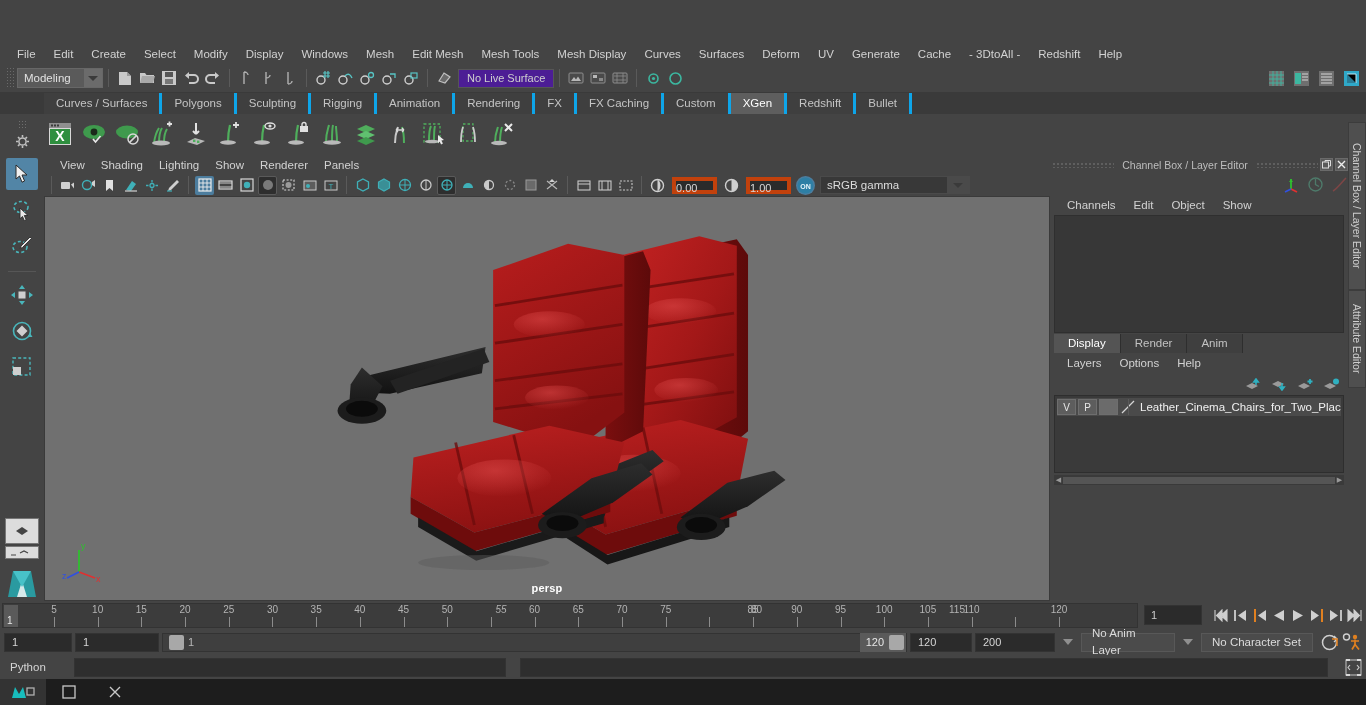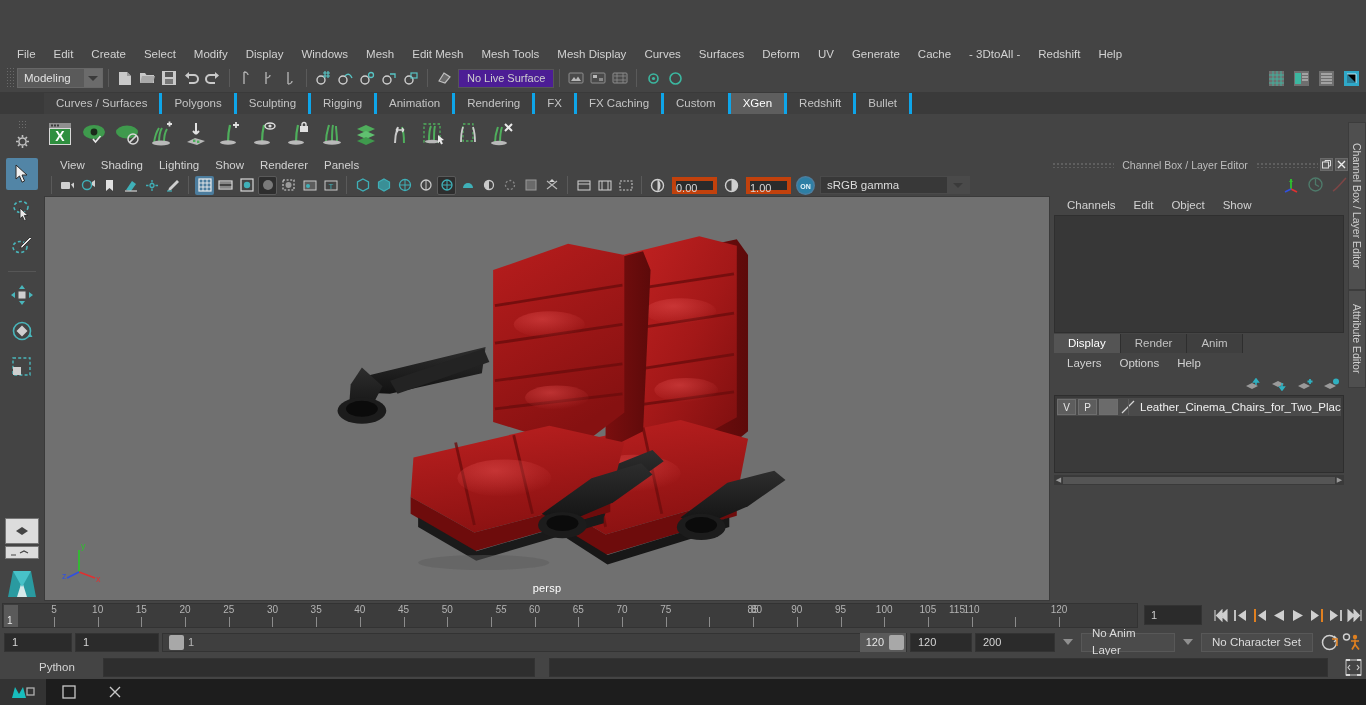--- a/index.html
+++ b/index.html
@@ -55,21 +55,21 @@
   .vt { width: 19px; height: 19px; display: flex; align-items: center; justify-content: center; margin: 0 1px; border-radius:2px;}
   .vt.on { background: #4c7d9e; }
   .vt.onDark { background: #2e2e2e; border: 1px solid #5a5a5a; }
   .numfield { height: 17px; width: 45px; background: #2b2b2b; border: 4px solid #c2410c; color: #d8d8d8;
     font-size: 11px; line-height: 15px; margin: 0 4px; }
   .gamma-combo { height: 18px; flex: 1; max-width: 150px; background: #383838; border: 1px solid #4a4a4a;
     display: flex; align-items: center; color: #dcdcdc; font-size: 11.5px; padding-left: 6px; margin-left: 4px; }
   .gamma-arrow { margin-left: auto; width: 22px; height: 16px; display: flex; align-items: center; justify-content: center; background:#4a4a4a;}
   .viewport { flex: 1; background: #707070; position: relative; overflow: hidden; border: 1px solid #3a3a3a; }
   .vp-label { position: absolute; bottom: 6px; left: 0; right: 0; text-align: center; font-size: 11px;
-    color: #ffffff; font-weight: normal; letter-spacing: .2px; }
+    color: #ffffff; font-weight: bold; letter-spacing: .2px; }
   .axis-gizmo { position: absolute; left: 16px; bottom: 14px; width: 46px; height: 46px; }
 
   
   .rightpanel { width: 314px; background: #444444; display: flex; flex-direction: column; flex:0 0 314px; padding-top:2px;}
   .cb-title { height: 17px; display: flex; align-items: center; background: #444444; font-size: 10.5px; color: #bdbdbd; flex:0 0 17px;}
   .dots { flex: 1; height: 6px; background-image: radial-gradient(#5f5f5f 40%, transparent 41%); background-size: 4px 4px; }
   .cb-title .t { padding: 0 8px; white-space: nowrap; }
   .win-btn { width: 13px; height: 13px; background: #5a5a5a; border: 1px solid #6a6a6a; margin-left: 2px;
     display: flex; align-items: center; justify-content: center; font-size: 9px; color: #ddd; }
   .cb-icons { height: 22px; display: flex; align-items: center; justify-content: flex-end; gap: 7px; padding-right: 18px; flex:0 0 22px;}
@@ -118,21 +118,21 @@
   .rslider { flex: 1; height: 19px; background: #3f3f3f; border: 1px solid #333; position: relative; display:flex; align-items:center;}
   .rs-handle { width: 15px; height: 15px; background: #a8a8a8; border-radius: 2px; }
   .rs-lbl { font-size: 11px; color: #b9b9b9; margin-left: 4px; }
   .rs-right { margin-left: auto; display: flex; align-items: center; background:#5a5a5a; height:19px; padding:0 2px;}
   .combo { height: 19px; background: #4b4b4b; border: 1px solid #585858; color: #dcdcdc; font-size: 11.5px;
     line-height: 17px; padding: 0 10px; display: flex; align-items: center; }
   .tri-small { width: 0; height: 0; border-left: 5px solid transparent; border-right: 5px solid transparent;
     border-top: 6px solid #8f8f8f; margin: 0 5px; }
 
   
-  .cmdline { height: 24px; background: #444444; display: flex; align-items: center; gap: 14px; padding: 0 2px; flex:0 0 24px;margin-left:29px;}
+  .cmdline { height: 24px; background: #444444; display: flex; align-items: center; gap: 14px; padding: 0 2px; flex:0 0 24px;}
   .cmd-lbl { width: 58px; font-size: 11.5px; color: #d4d4d4; padding-left: 8px; }
   .cmd-in { width: 432px; height: 19px; background: #2e2e2e; border: 1px solid #333; }
   .cmd-out { flex: 1; height: 19px; background: #2e2e2e; border: 1px solid #333; }
   .cmd-btn { width: 22px; height: 20px; display: flex; align-items: center; justify-content: center; }
 
   
   .taskbar { height: 26px; background: #1d1d1d; display: flex; align-items: center; flex:0 0 26px;}
   .tk { width: 46px; height: 26px; display: flex; align-items: center; justify-content: center; }
   .tk.sel { background: #333333; }
   svg { display: block; }

